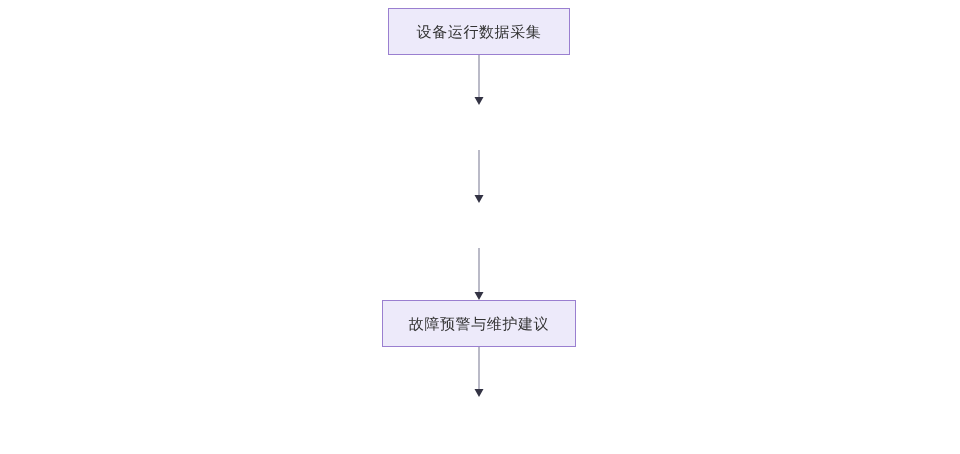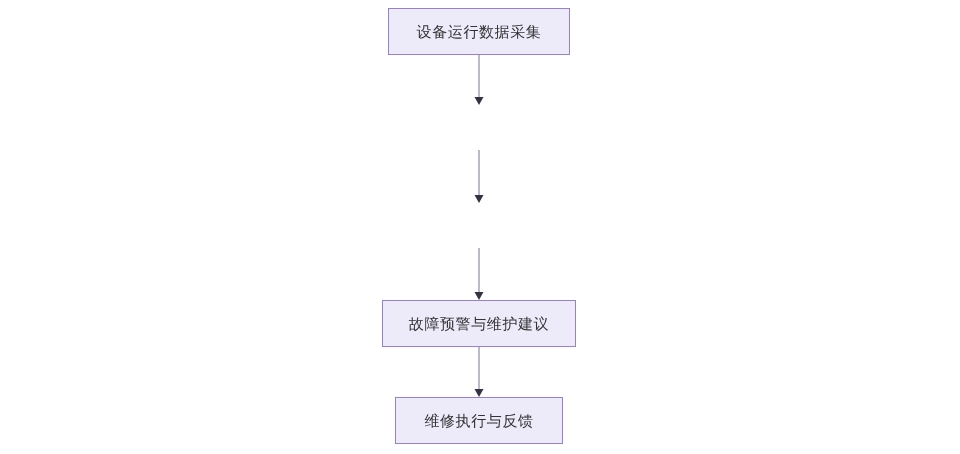--- a/index.html
+++ b/index.html
@@ -80,17 +80,14 @@
   <div class="node" style="left:388px; top:8px; width:182px; height:47px;">
     <span class="node-label">设备运行数据采集</span>
   </div>
 
 
 
   <div class="node" style="left:382px; top:300px; width:194px; height:47px;">
     <span class="node-label">故障预警与维护建议</span>
   </div>
 
-  <div class="node" style="left:395px; top:397px; width:168px; height:47px;">
-    <span class="node-label">维修执行与反馈</span>
-  </div>
 
 </div>
 
 </body></html>

